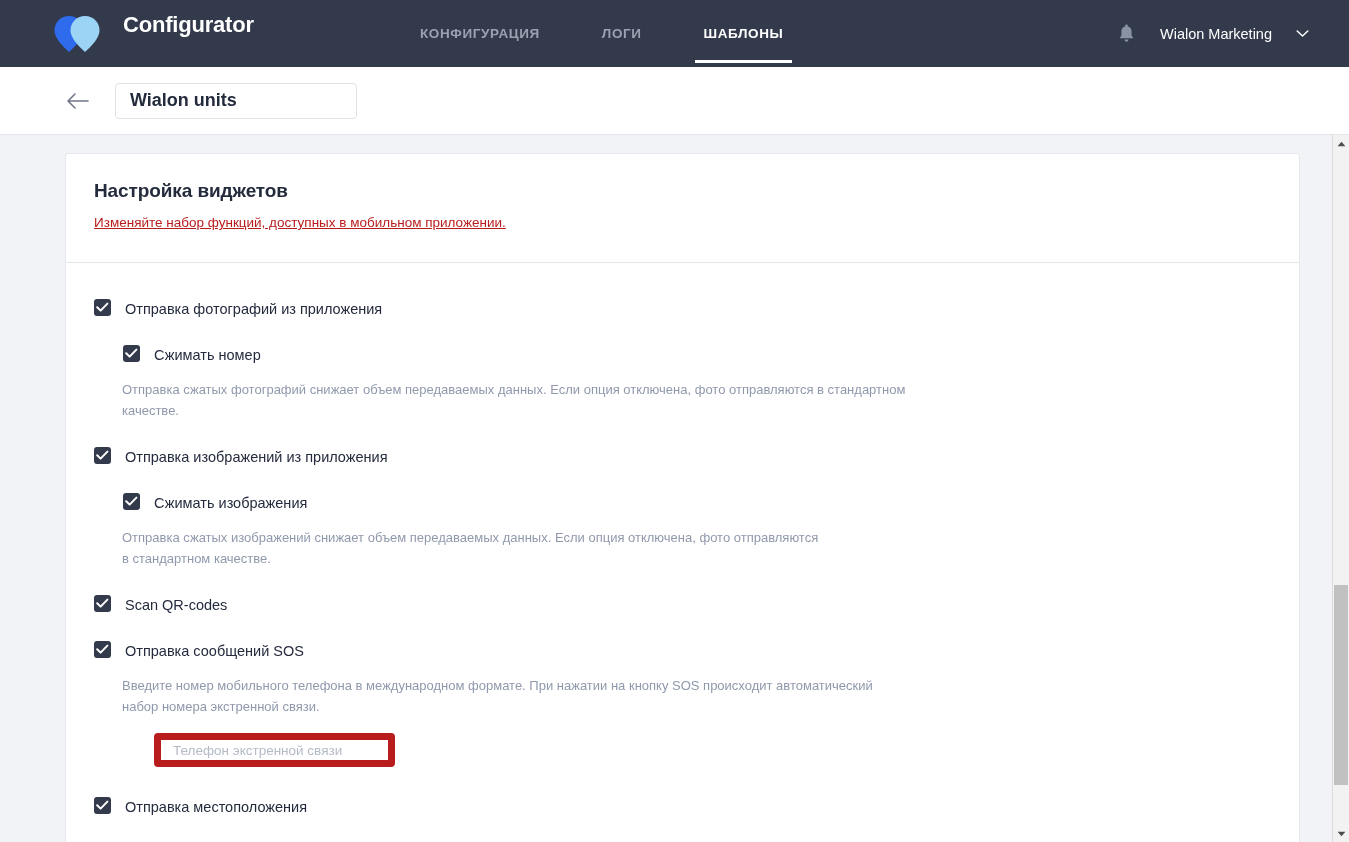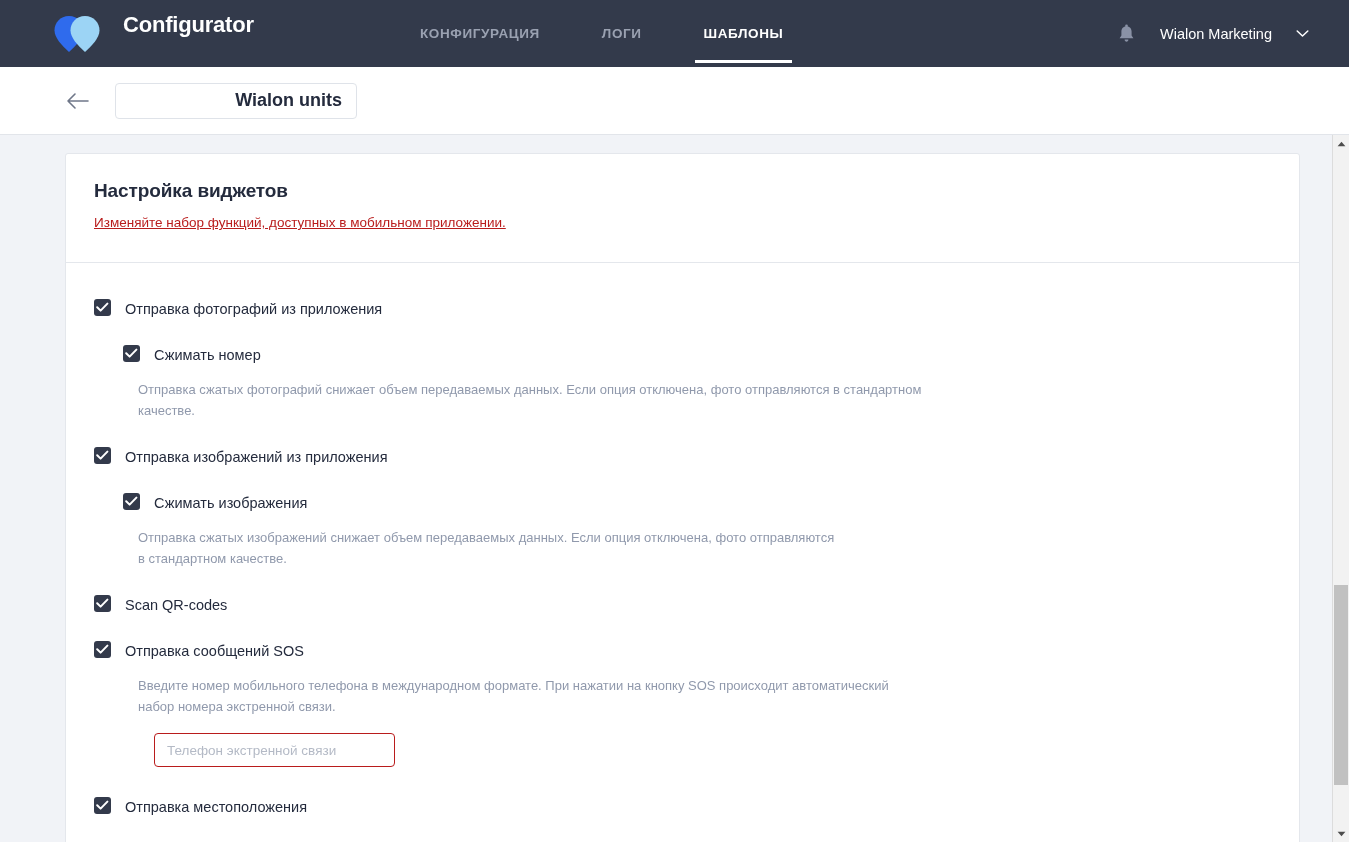--- a/index.html
+++ b/index.html
@@ -115,21 +115,20 @@
     height: 36px;
     border: 1px solid #dfe3e9;
     border-radius: 4px;
     background: #ffffff;
     color: #242b3d;
     font-family: "Liberation Sans", sans-serif;
     font-size: 18px;
     font-weight: bold;
     padding: 0 14px;
     outline: none;
-    text-align: right;
   }
 
   
   .page {
     position: absolute;
     top: 135px; left: 0;
     width: 1349px;
     height: 707px;
     background: #f1f3f7;
   }
@@ -190,31 +189,31 @@
   .opt-label {
     color: #242b3d;
     font-size: 14.5px;
     line-height: 20px;
   }
 
   .opt-desc {
     color: #9099ac;
     font-size: 13px;
     line-height: 21px;
-    margin-left: 44px;
+    margin-left: 28px;
     max-width: 770px;
   }
   .opt-desc.wide { max-width: 790px; }
 
   .phone-input {
     margin-left: 60px;
     margin-top: 16px;
     width: 241px;
     height: 34px;
-    border: 1px solid #b91c1c;
+    border: 7px solid #b91c1c;
     border-radius: 4px;
     background: #ffffff;
     font-family: "Liberation Sans", sans-serif;
     font-size: 13.5px;
     color: #242b3d;
     padding: 0 12px;
     outline: none;
   }
   .phone-input::placeholder { color: #b4bac6; }
 

